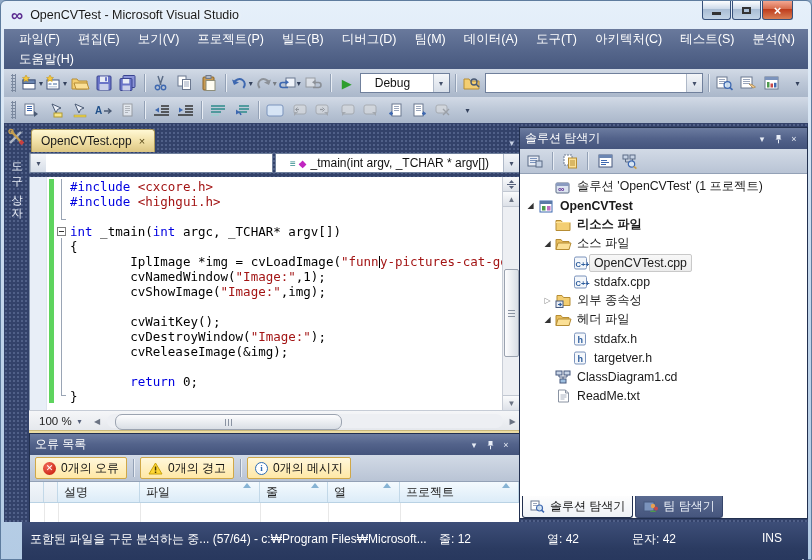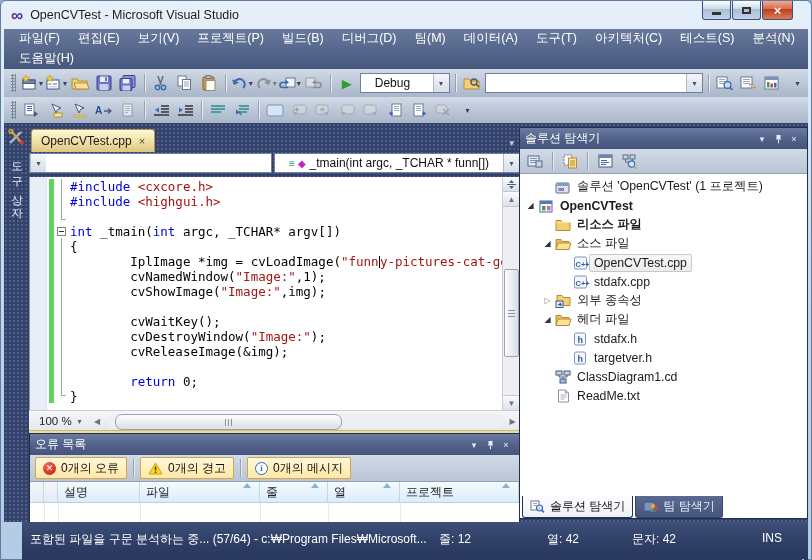--- a/index.html
+++ b/index.html
@@ -19,21 +19,21 @@
         background:linear-gradient(180deg,#FDFEFF,#CBD9E9 45%,#A9BDD4 46%,#C3D4E6);
         display:flex;align-items:center;justify-content:center;border-radius:0 0 3px 3px;margin-left:1px}
   .wbtn.close{width:31px;background:linear-gradient(180deg,#F3A791,#D66A4A 45%,#BE3C1C 46%,#D97F55);color:#fff}
   .glyph-min{width:9px;height:3px;background:#333;margin-top:6px}
   .glyph-max{width:9px;height:7px;border:2px solid #333;box-sizing:border-box}
   .wbtn.close span{font-size:13px;font-weight:bold;line-height:1}
 
   
   .menubar{position:absolute;left:3px;right:3px;top:28px;height:40px;
            background:linear-gradient(180deg,#69799C,#55668B 55%,#47587E);border-bottom:1px solid #3A4A6E}
-  .menurow{display:flex;padding-left:6px;height:20px;align-items:flex-end}
+  .menurow{display:flex;padding-left:6px;height:20px;align-items:center}
   .menu-item{color:#FFF;padding:2px 9px;font-size:12.5px;white-space:nowrap;cursor:default}
 
   
   .toolbar{position:absolute;left:3px;right:3px;display:flex;align-items:center;gap:2px;
            background:linear-gradient(180deg,#D2DAE6,#BCC7D7 50%,#AAB7CA);border-bottom:1px solid #8D9CB3;padding-left:4px}
   .toolbar1{top:68px;height:28px}
   .toolbar2{top:96px;height:26px}
   .grip{width:5px;height:18px;margin:0 3px;background-image:radial-gradient(#7C8AA0 1px,transparent 1.2px);background-size:3px 3px}
   .tsep{width:1px;height:18px;background:#93A1B6;margin:0 3px;box-shadow:1px 0 0 #E8EDF4}
   .tbtn{height:22px;min-width:22px;display:flex;align-items:center;justify-content:center;border-radius:2px}
@@ -476,21 +476,21 @@
           <span class="x">×</span>
         </div>
         <span class="tab-dd">▾</span>
       </div>
       <div class="navbar">
         <span class="combo navcombo">
           <span class="cb">▾</span>
         </span>
         <span class="combo navcombo">
           <span class="cv">
-            <span class="lico">≡</span><span class="mico">◆</span><span>_tmain(int argc, _TCHAR * funn[])</span>
+            <span class="lico">≡</span><span class="mico">◆</span><span>_tmain(int argv, _TCHAR * argv[])</span>
           </span>
           <span class="cb">▾</span>
         </span>
       </div>
 
       <div class="codearea">
         <div class="ind-margin"></div>
         <div class="change-bar"></div>
         <div class="outline-v2"></div>
         <div class="outline-c2"></div>

